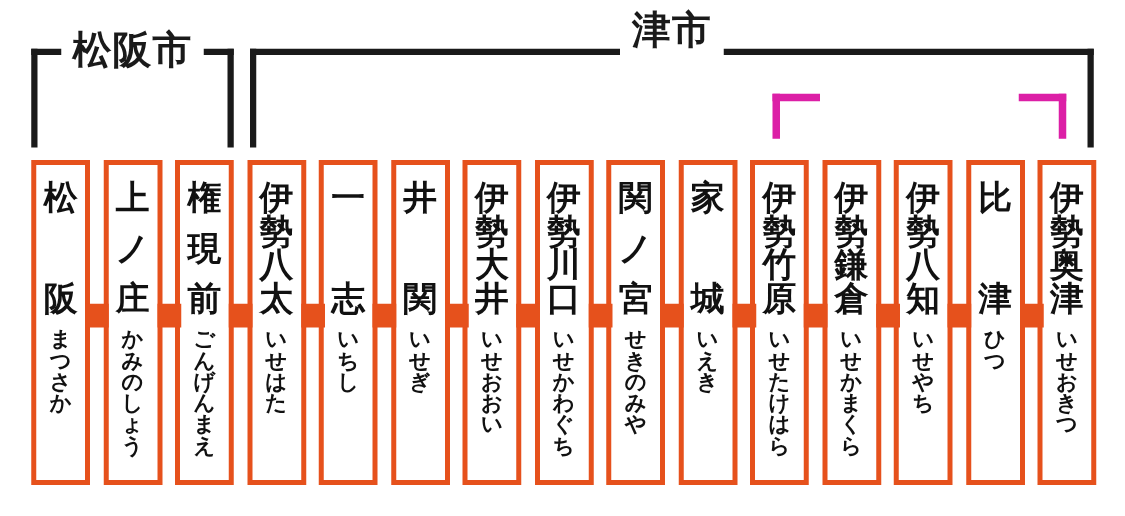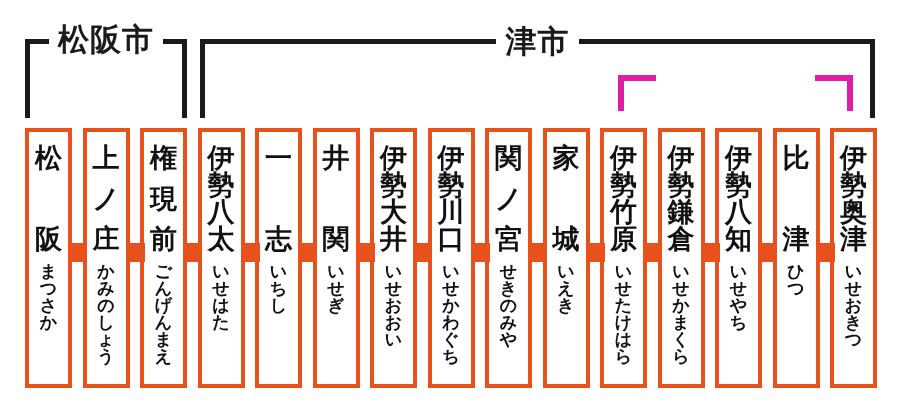--- a/index.html
+++ b/index.html
@@ -39,21 +39,21 @@
   .mb-rv{left:182px;top:39px;width:5px;height:79px;}
   .mb-la{left:25px;top:39px;width:24px;height:5px;}
   .mb-ra{left:163px;top:39px;width:24px;height:5px;}
   .mb-label{left:45px;width:122px;top:24px;}
 
   
   .tb-lv{left:200px;top:39px;width:5px;height:79px;}
   .tb-rv{left:870px;top:39px;width:5px;height:79px;}
   .tb-la{left:200px;top:39px;width:296px;height:5px;}
   .tb-ra{left:579px;top:39px;width:296px;height:5px;}
-  .tb-label{left:496px;width:83px;top:26px;}
+  .tb-label{left:496px;width:83px;top:8px;}
 
   
   .gb-lv{left:618px;top:75px;width:6px;height:36px;}
   .gb-rv{left:847px;top:75px;width:6px;height:36px;}
   .gb-la{left:618px;top:75px;width:38px;height:6px;}
   .gb-ra{left:815px;top:75px;width:38px;height:6px;}
   .gb-label{left:656px;width:159px;top:61px;}
 
   
   .stations-row{

